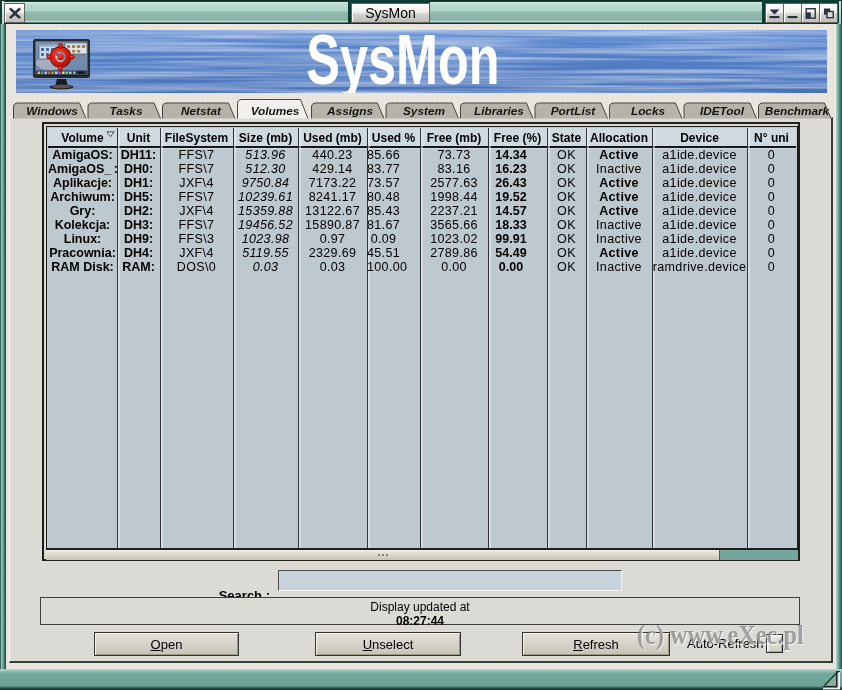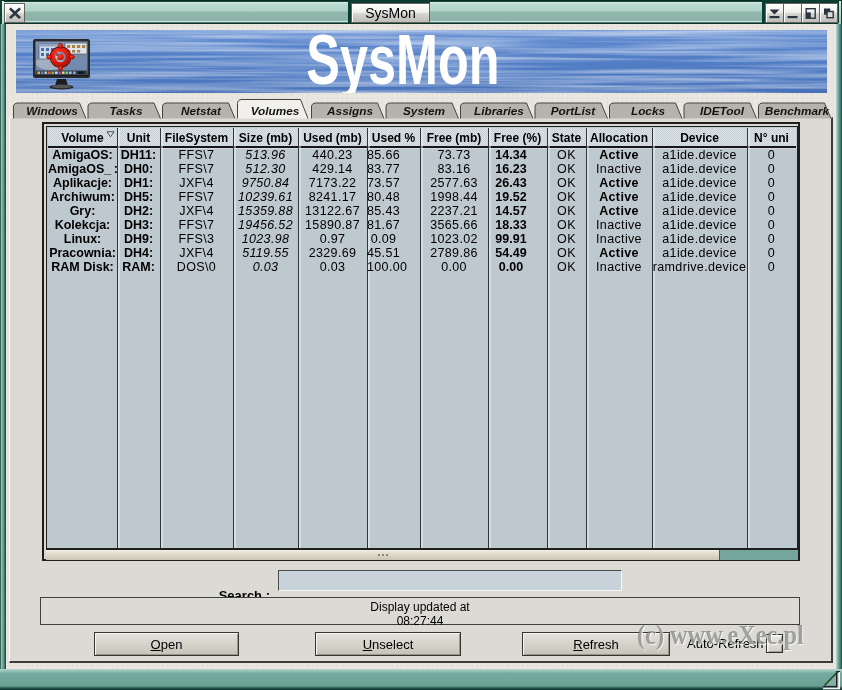--- a/index.html
+++ b/index.html
@@ -40,21 +40,21 @@
 .col{top:148px;font-size:12.5px;color:#000;text-align:center;white-space:pre;line-height:14px;letter-spacing:0.35px;}
 
 #sbar{left:46px;top:550px;width:752px;height:10px;background:#74a69e;}
 #sknob{left:46px;top:550px;width:673px;height:10px;background:linear-gradient(to bottom,#f0ede3 0,#dad6c7 55%,#cac6b5 100%);border-right:1.5px solid #5a564a;}
 
 #searchlbl{left:160px;top:572px;width:110px;height:15px;font-weight:bold;font-size:13px;text-align:right;margin-top:16px;}
 #searchbox{left:278px;top:570px;width:342px;height:19px;background:#c8d2da;border-top:1.5px solid #4c4c48;border-left:1.5px solid #4c4c48;border-bottom:1px solid #f5f5f2;border-right:1px solid #f5f5f2;}
 
 #updbox{left:40px;top:597px;width:758px;height:26px;border:1px solid #40403c;background:#dcdad5;text-align:center;font-size:12px;}
 #updbox .l1{margin-top:2px;}
-#updbox .l2{font-weight:normal;}
+#updbox .l2{font-weight:bold;}
 
 .btn{top:632px;height:22px;border:1px solid #35352f;background:linear-gradient(to bottom,#e4e1da 0,#d6d3ca 50%,#c5c2b7 100%);box-shadow:inset 1px 1px 0 #f6f4ef, inset -1px -1px 0 #9a9789;display:flex;align-items:center;justify-content:center;font-size:13px;color:#000;}
 #autolbl{left:687px;top:636px;font-size:13px;}
 #autochk{left:766px;top:634px;width:15px;height:17px;background:linear-gradient(to bottom,#e8e5dc,#d4d1c8);border:1.5px solid #2e2e28;box-shadow:inset 1.5px 1.5px 0 #ffffff, inset -1px -1px 0 #a5a296;}
 
 #wmark{left:637px;top:620px;width:214px;transform:scaleX(0.9);transform-origin:0 0;font-family:"Liberation Serif",serif;font-weight:bold;font-size:27px;color:rgba(118,118,118,0.68);text-shadow:1px 1px 1px rgba(255,255,255,0.85);white-space:nowrap;}
 u{text-decoration:underline;}
 </style>
 </head>
 <body>

